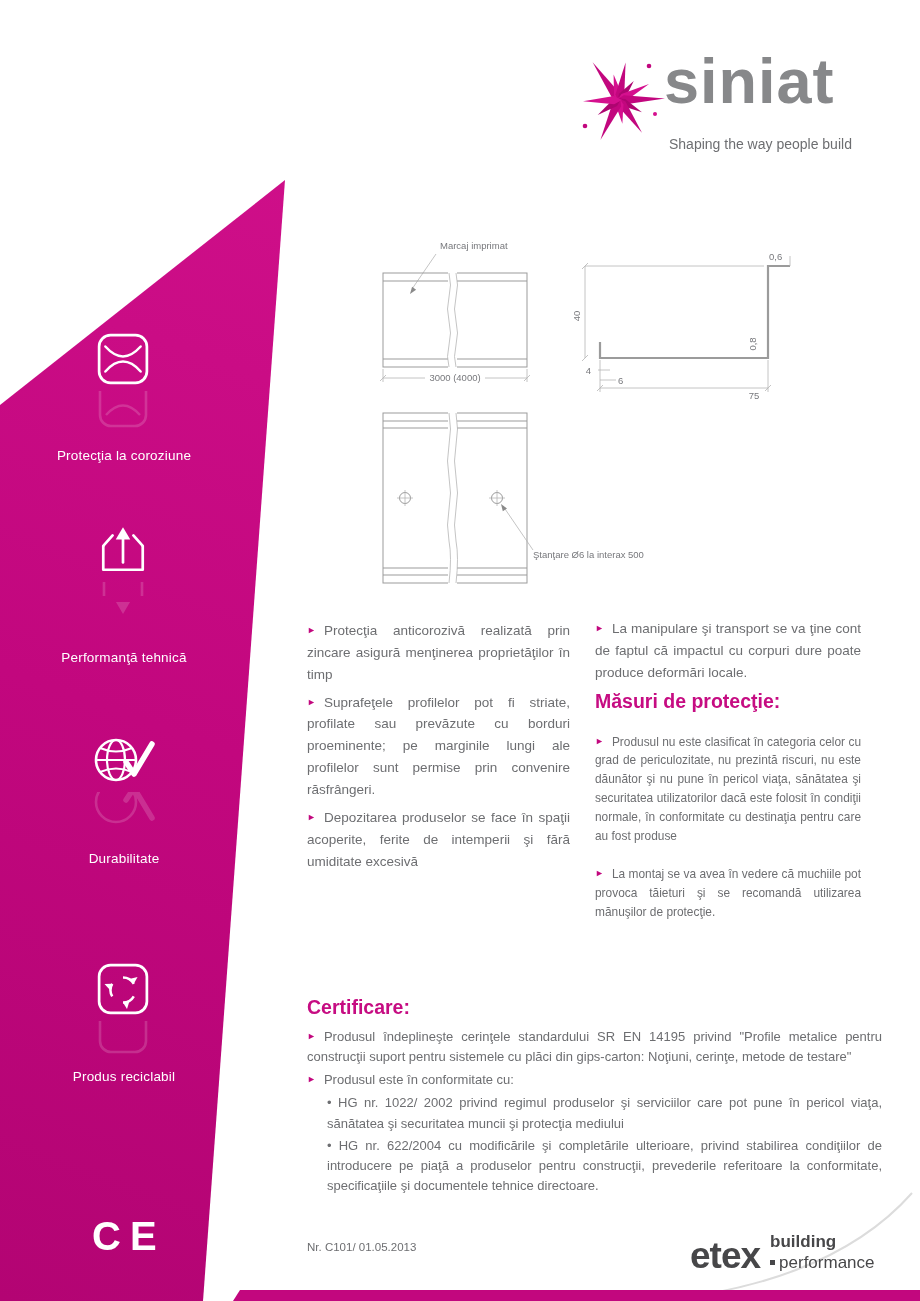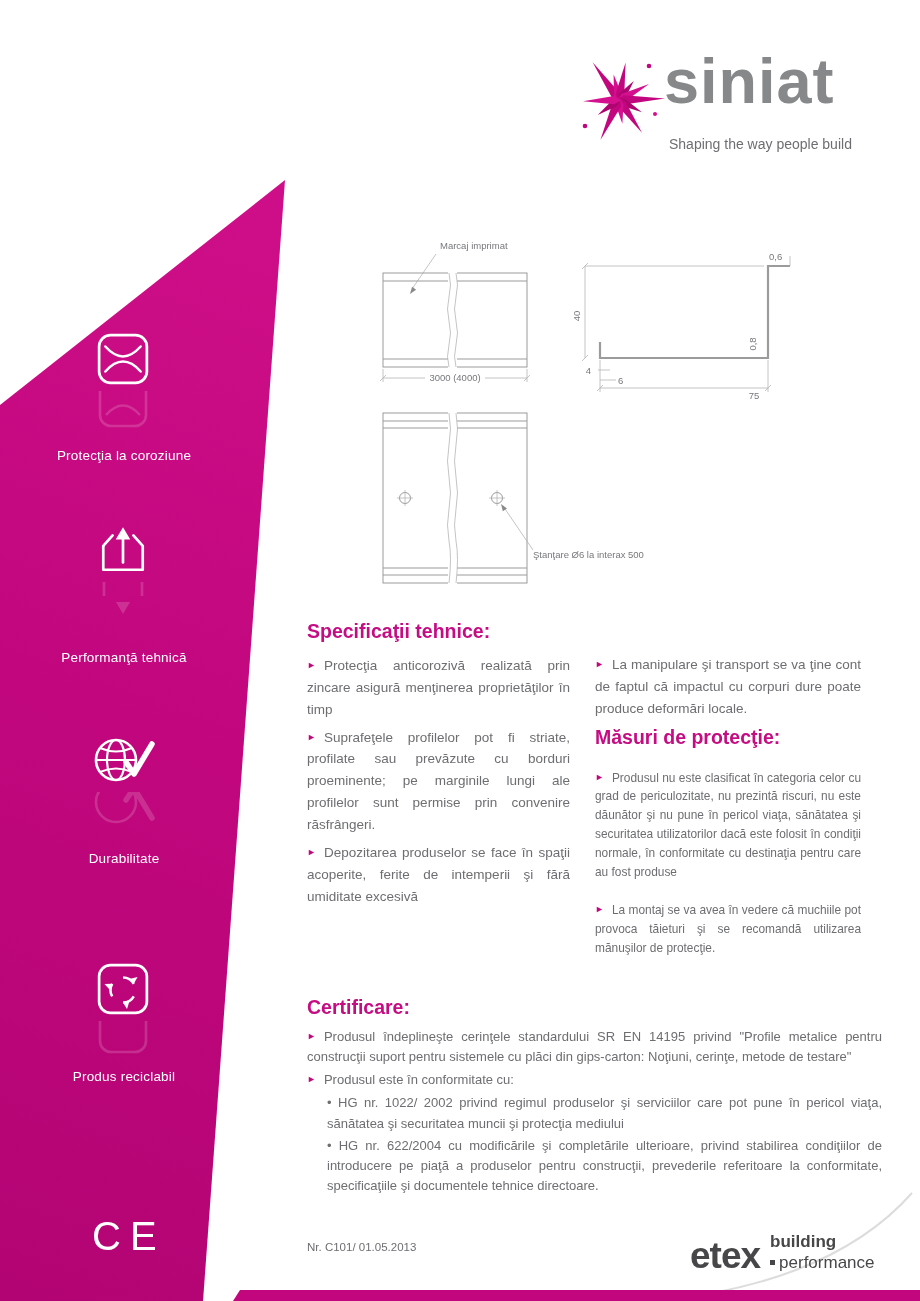--- a/index.html
+++ b/index.html
@@ -22,21 +22,21 @@
   .sb-item { position:absolute; display:flex; flex-direction:column; align-items:center; }
   .ic { display:block; }
   .ghost { opacity:0.16; transform:scaleY(-1); margin-top:5px; }
   .sb-label {
     position:absolute; left:4px; width:240px; text-align:center;
     color:#ffffff; font-size:13.5px; line-height:1.35; letter-spacing:0.2px;
   }
   .sb-label.narrow { left:69px; width:110px; }
   .ce {
     position:absolute; left:92px; top:1214px; color:#ffffff;
-    font-size:40px; letter-spacing:9px; font-weight:400;
+    font-size:40px; letter-spacing:9px; font-weight:700;
   }
   
   .star { position:absolute; left:573px; top:44px; }
   .brand {
     position:absolute; left:664px; top:50px; font-size:63px; line-height:1;
     color:#87888a; letter-spacing:1px; font-weight:700;
   }
   .tagline { position:absolute; left:669px; top:136px; font-size:14px; color:#6d6e71; }
   
   .draw { position:absolute; left:370px; top:232px; }
@@ -222,27 +222,26 @@
     <circle cx="127" cy="266" r="5.5" class="ln"></circle>
     <line x1="119" y1="266" x2="135" y2="266" class="thin"></line>
     <line x1="127" y1="258" x2="127" y2="274" class="thin"></line>
 
     <line x1="163" y1="318" x2="133" y2="274" class="thin"></line>
     <polygon class="ah" points="131,272 137,276.4 132.8,279.2"></polygon>
     <text x="163" y="326">Ştanţare Ø6 la interax 500</text>
   </svg>
 
   <div class="col col1" style="left:307px; top:620px; width:263px;">
-    <h2 class="sec">Specificaţii tehnice:</h2>
     <p class="b"><span class="mk">►</span><span>Protecţia anticorozivă realizată prin zincare asigură menţinerea proprietăţilor în timp</span></p>
     <p class="b"><span class="mk">►</span><span>Suprafeţele profilelor pot fi striate, profilate sau prevăzute cu borduri proeminente; pe marginile lungi ale profilelor sunt permise prin convenire răsfrângeri.</span></p>
     <p class="b"><span class="mk">►</span><span>Depozitarea produselor se face în spaţii acoperite, ferite de intemperii şi fără umiditate excesivă</span></p>
   </div>
 
-  <div class="col col2" style="left:595px; top:654px; width:266px;">
+  <div class="col col2" style="left:595px; top:618px; width:266px;">
     <p class="b first"><span class="mk">►</span><span>La manipulare şi transport se va ţine cont de faptul că impactul cu corpuri dure poate produce deformări locale.</span></p>
     <h2 class="sec mt26">Măsuri de protecţie:</h2>
     <p class="b small"><span class="mk">►</span><span>Produsul nu este clasificat în categoria celor cu grad de periculozitate, nu prezintă riscuri, nu este dăunător şi nu pune în pericol viaţa, sănătatea şi securitatea utilizatorilor dacă este folosit în condiţii normale, în conformitate cu destinaţia pentru care au fost produse</span></p>
     <p class="b small"><span class="mk">►</span><span>La montaj se va avea în vedere că muchiile pot provoca tăieturi şi se recomandă utilizarea mănuşilor de protecţie.</span></p>
   </div>
 
   <div class="col cert" style="left:307px; top:996px; width:575px;">
     <h2 class="sec" style="margin-bottom:8px;">Certificare:</h2>
     <p class="b"><span class="mk">►</span><span>Produsul îndeplineşte cerinţele standardului SR EN 14195 privind "Profile metalice pentru construcţii suport pentru sistemele cu plăci din gips-carton: Noţiuni, cerinţe, metode de testare"</span></p>
     <p class="b"><span class="mk">►</span><span>Produsul este în conformitate cu:</span></p>

